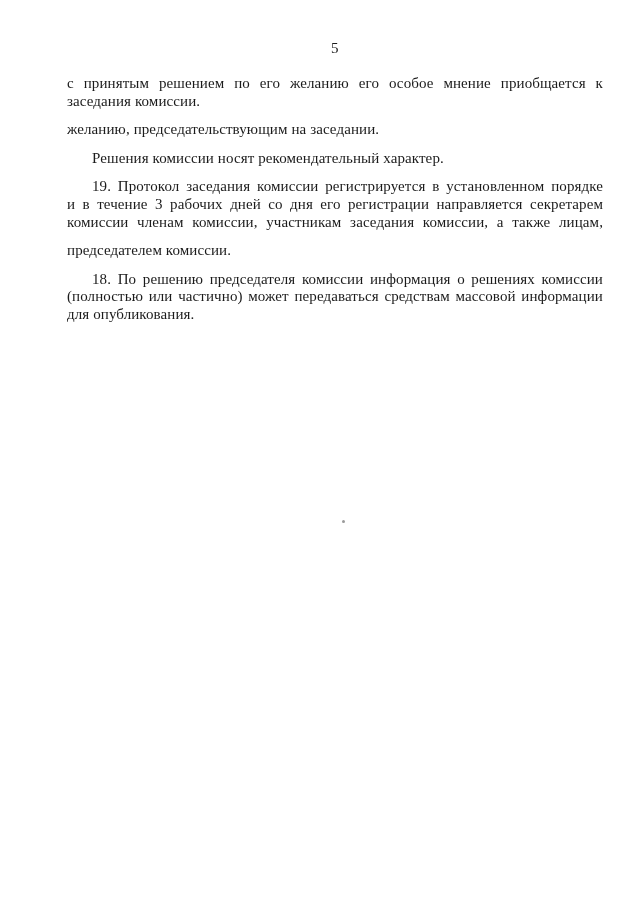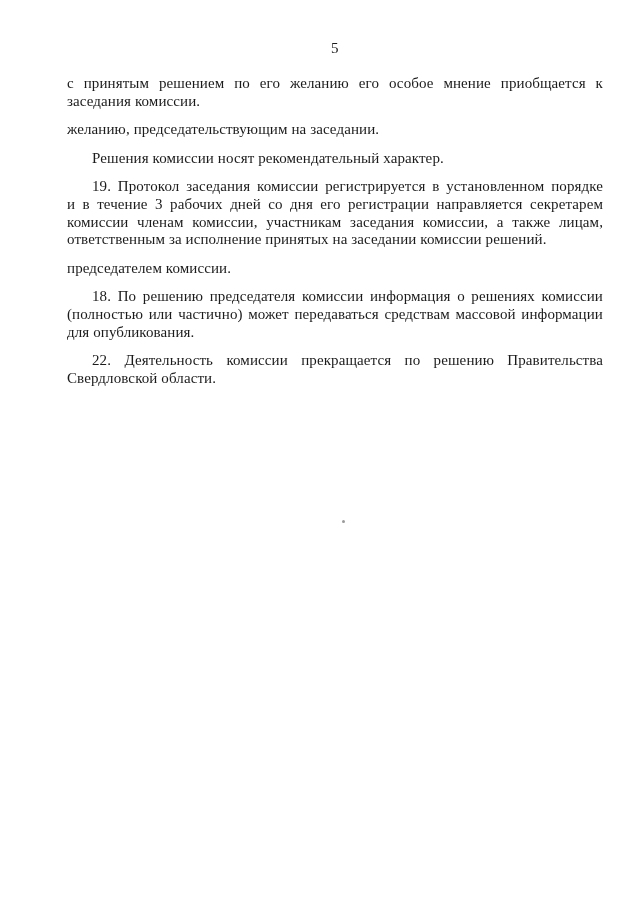--- a/index.html
+++ b/index.html
@@ -82,30 +82,25 @@
       <div class="paragraph">
         <div class="line last">желанию, председательствующим на заседании.</div>
       </div>
       <div class="paragraph">
         <div class="line last indent">Решения комиссии носят рекомендательный характер.</div>
       </div>
       <div class="paragraph">
         <div class="line indent">19. Протокол заседания комиссии регистрируется в установленном порядке</div>
         <div class="line">и в течение 3 рабочих дней со дня его регистрации направляется секретарем</div>
         <div class="line">комиссии членам комиссии, участникам заседания комиссии, а также лицам,</div>
-        <div class="line last">ответственным за исполнение принятых на заседании комиссии решений.</div>
       </div>
       <div class="paragraph">
         <div class="line last">председателем комиссии.</div>
       </div>
       <div class="paragraph">
         <div class="line indent">18. По решению председателя комиссии информация о решениях комиссии</div>
         <div class="line">(полностью или частично) может передаваться средствам массовой информации</div>
         <div class="line last">для опубликования.</div>
       </div>
-      <div class="paragraph">
-        <div class="line indent">22. Деятельность комиссии прекращается по решению Правительства</div>
-        <div class="line last">Свердловской области.</div>
-      </div>
     </div>
 
   <div class="scan-speck"></div>
 </div>
 
 </body></html>

